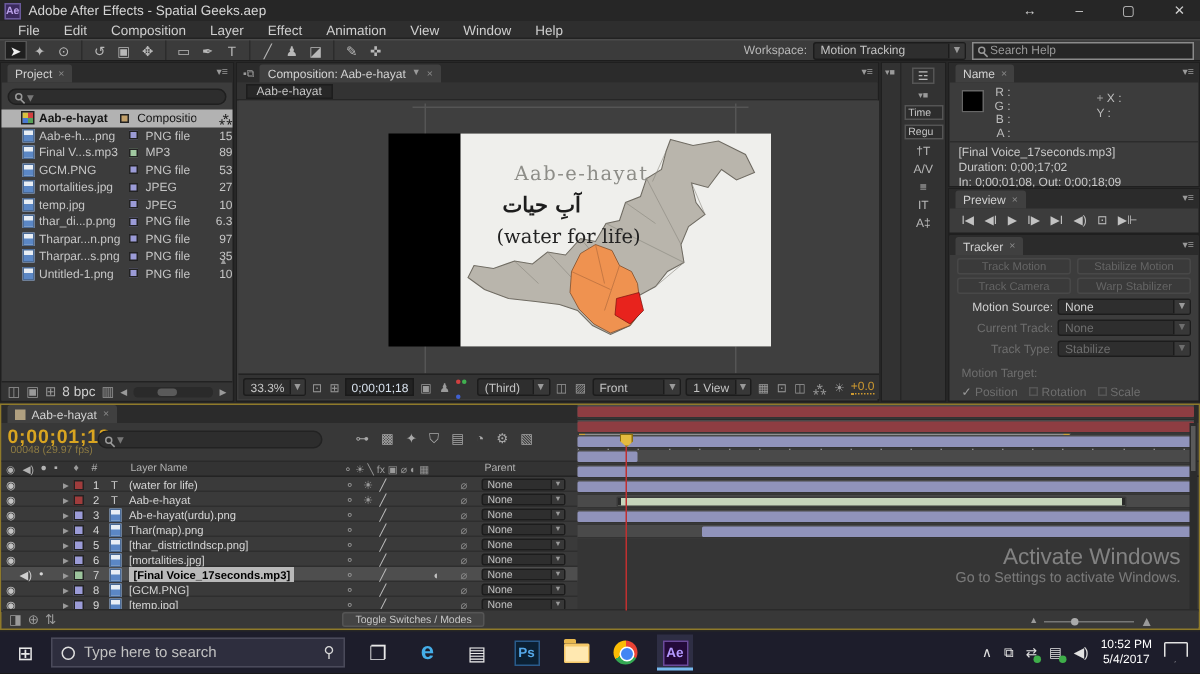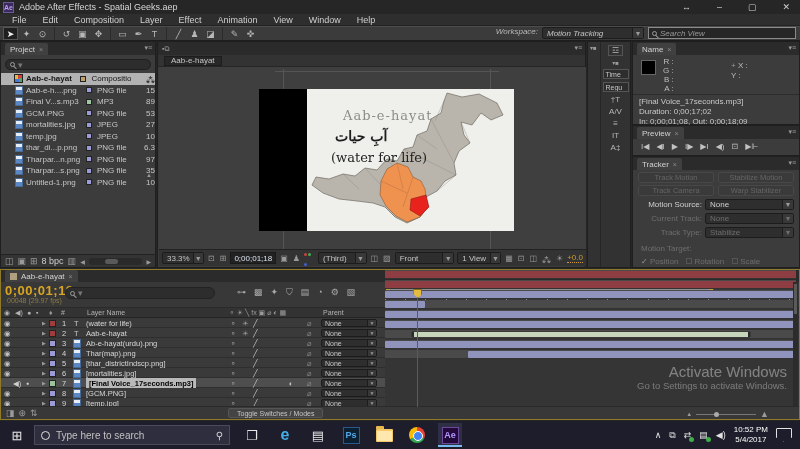--- a/index.html
+++ b/index.html
@@ -15,21 +15,21 @@
   .titlebar { left:0; top:0; width:800px; height:14px; background:#262626; display:flex; align-items:center; }
   .ae-appicon { width:11px; height:11px; margin:0 5px 0 3px; background:#3b2a5e; color:#b9a0e8; font-size:7px; font-weight:bold; display:flex; align-items:center; justify-content:center; border:1px solid #6a5a9a; }
   .title-text { color:#d6d6d6; font-size:9px; }
   .win-controls { position:absolute; right:10px; top:0; height:14px; display:flex; gap:26px; align-items:center; color:#cfcfcf; font-size:9px; }
   .menubar { left:0; top:14px; width:800px; height:12px; background:#2e2e2e; display:flex; align-items:center; padding-left:4px; border-bottom:1px solid #222; }
   .menubar span { padding:0 8px; color:#cfcfcf; }
   .toolbar { left:0; top:26px; width:800px; height:15px; background:#3b3b3b; border-top:1px solid #4c4c4c; border-bottom:1px solid #1d1d1d; display:flex; align-items:center; padding-left:3px; }
   .tool { width:15px; height:13px; display:flex; align-items:center; justify-content:center; color:#b8b8b8; font-size:9px; margin-right:1px; }
   .tool.active { background:#1f1f1f; color:#efefef; border:1px solid #555; }
   .tool.sep { width:4px; border-right:1px solid #2c2c2c; margin-right:4px; }
-  .toolbar-right { position:absolute; right:4px; top:27px; height:13px; display:flex; gap:4px;font-style:italic; }
+  .toolbar-right { position:absolute; right:4px; top:27px; height:13px; display:flex; align-items:center; gap:4px; }
   .dd { background:#2e2e2e; border:1px solid #1c1c1c; border-radius:2px; height:12px; display:flex; align-items:center; color:#c4c4c4; font-size:8px; }
   .dd .val { padding:0 4px; white-space:nowrap; overflow:hidden; }
   .dd .arr { width:11px; height:100%; border-left:1px solid #1c1c1c; display:flex; align-items:center; justify-content:center; color:#9a9a9a; font-size:7px; background:#383838; }
   .searchhelp { width:148px; height:12px; background:#262626; border:1px solid #8a8a8a; display:flex; align-items:center; gap:3px; padding:0 3px; color:#9a9a9a; font-size:8px; }
   .mag { width:5px; height:5px; border:1px solid #9a9a9a; border-radius:50%; position:relative; display:inline-block; }
   .mag::after { content:""; position:absolute; width:4px; height:1px; background:#9a9a9a; right:-3px; bottom:-2px; transform:rotate(45deg); }
 
   
   .panel { background:#3c3c3c; border:1px solid #1f1f1f; }
   .ptabs { height:13px; background:#2b2b2b; display:flex; align-items:flex-end; position:relative; }
@@ -216,21 +216,21 @@
       <div class="tool">✜</div>
     </div>
   <div class="toolbar-right">
     <span style="color:#b8b8b8;font-size:8px;">Workspace:</span>
     <div class="dd" style="width:102px;">
       <span class="val">Motion Tracking</span>
       <span class="arr" style="margin-left:auto;">▼</span>
     </div>
     <div class="searchhelp">
       <span class="mag"></span>
-      <span>Search View</span>
+      <span>Search Help</span>
     </div>
   </div>
 
   <div class="abs panel" id="project">
     <div class="ptabs">
       <div class="ptab">
         <span>Project</span>
           <span class="x">×</span>
       </div>
       <span class="pmenu">▾≡</span>
@@ -324,20 +324,25 @@
       <div class="hscroll">
           <div class="thumbx"></div>
         </div>
       <span style="font-size:6px;">▶</span>
     </div>
   </div>
 
   <div class="abs panel" id="comp">
     <div class="ptabs">
       <span style="margin-left:4px;color:#9a9a9a;font-size:7px;align-self:center;">▪⧉</span>
+      <div class="ptab">
+        <span>Composition: Aab-e-hayat</span>
+        <span style="color:#9a9a9a;font-size:6px;">▼</span>
+        <span class="x">×</span>
+      </div>
       <span class="pmenu">▾≡</span>
     </div>
     <div class="subtabrow">
         <div class="subtab">Aab-e-hayat</div>
       </div>
     <div class="viewer">
       <div class="guide-v" style="left:124px;"></div>
       <div class="guide-v" style="left:331px;"></div>
       <div class="guide-h" style="left:116px;top:4px;width:224px;"></div>
       <div class="frame">

